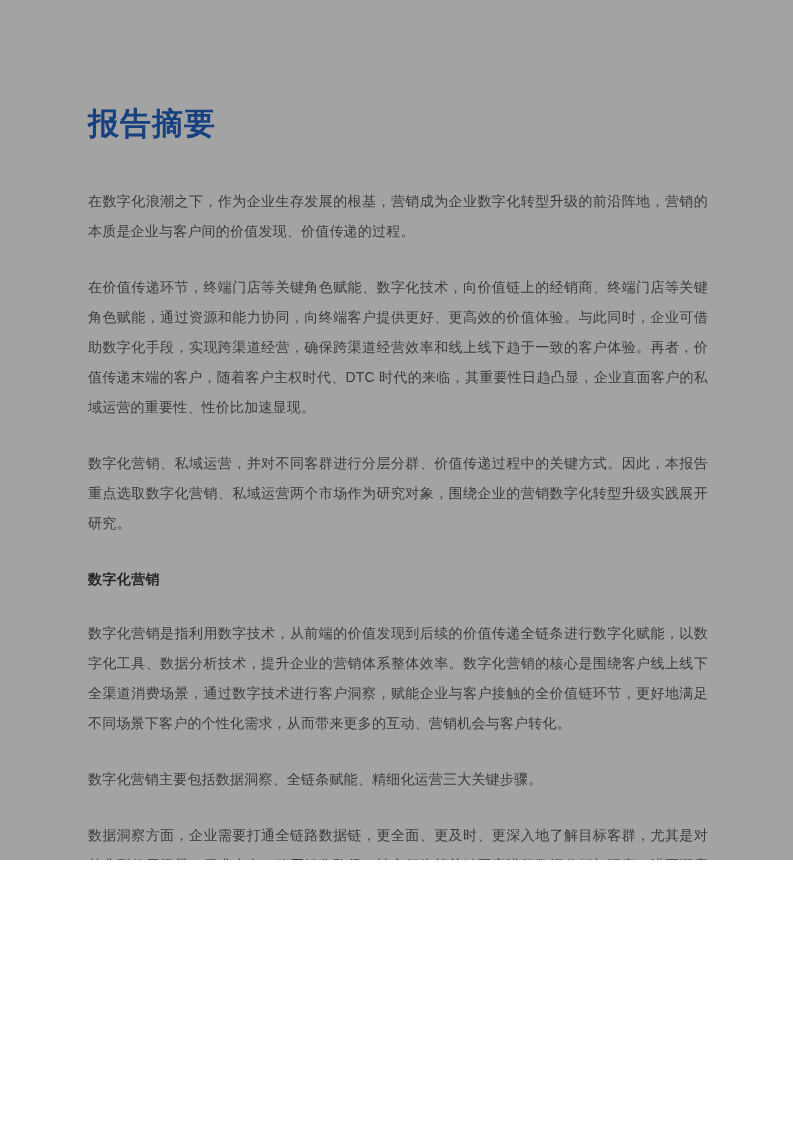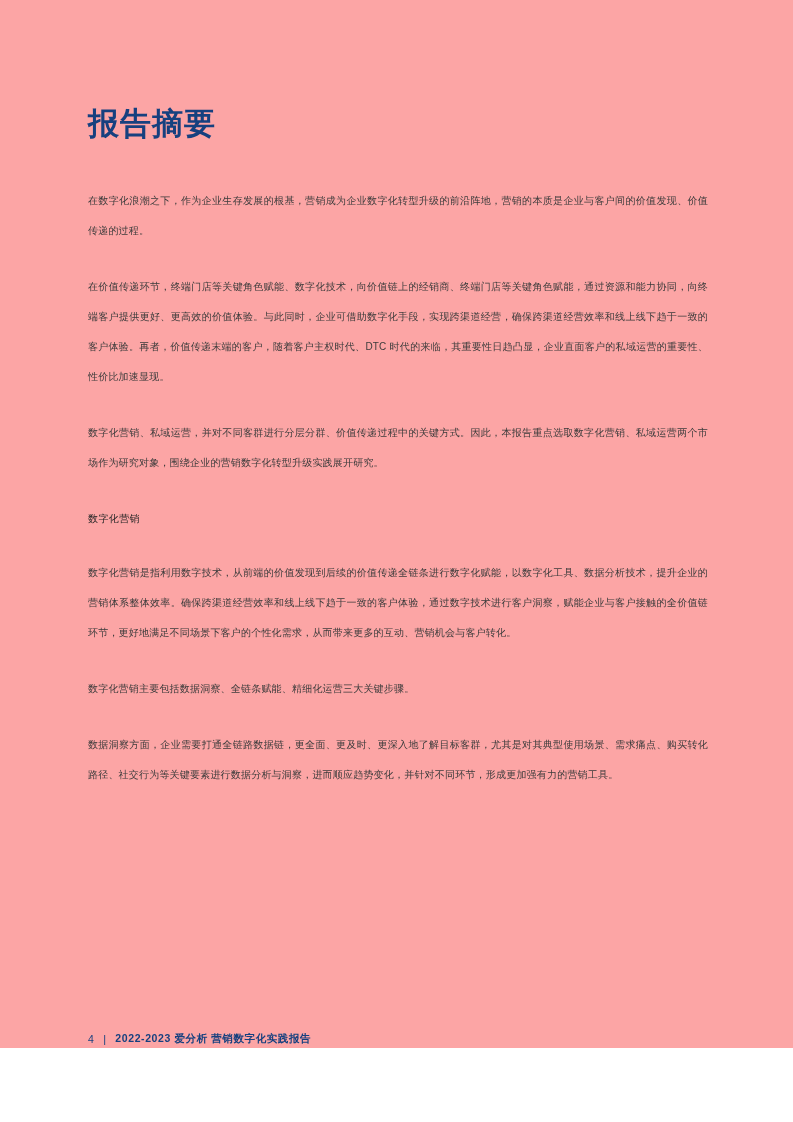--- a/index.html
+++ b/index.html
@@ -7,49 +7,49 @@
     margin: 0;
     padding: 0;
     background: #ffffff;
   }
   body {
     font-family: "Liberation Sans", "DejaVu Sans", sans-serif;
   }
   .page {
     position: relative;
     width: 793px;
-    height: 1048px;
-    background: #fca5a5;
+    height: 860px;
+    background: #a3a3a3;
     box-sizing: border-box;
     overflow: hidden;
   }
   .page-title {
     margin: 0;
     padding: 0;
     position: absolute;
     left: 88px;
     top: 104px;
     font-size: 31px;
     font-weight: 700;
     letter-spacing: 1px;
     color: #16407f;
     line-height: 1.3;
     white-space: nowrap;
   }
   .body-block {
-    font-size: 10px;
+    font-size: 14px;
     line-height: 30px;
     color: #3b3b3b;
     text-align: justify;
     text-justify: inter-ideograph;
     margin: 0 0 26px 0;
     letter-spacing: 0.2px;
   }
   .body-block.sub-heading {
-    font-weight: 400;
+    font-weight: 700;
     color: #262626;
     margin-bottom: 24px;
     margin-top: 8px;
     letter-spacing: 0.4px;
   }
   .blocks-wrap {
     position: absolute;
     left: 88px;
     top: 186px;
     width: 620px;
@@ -80,21 +80,21 @@
 
 <div class="page">
 
   <h1 class="page-title">报告摘要</h1>
 
   <div class="blocks-wrap">
       <p class="body-block">在数字化浪潮之下，作为企业生存发展的根基，营销成为企业数字化转型升级的前沿阵地，营销的本质是企业与客户间的价值发现、价值传递的过程。</p>
       <p class="body-block">在价值传递环节，终端门店等关键角色赋能、数字化技术，向价值链上的经销商、终端门店等关键角色赋能，通过资源和能力协同，向终端客户提供更好、更高效的价值体验。与此同时，企业可借助数字化手段，实现跨渠道经营，确保跨渠道经营效率和线上线下趋于一致的客户体验。再者，价值传递末端的客户，随着客户主权时代、DTC 时代的来临，其重要性日趋凸显，企业直面客户的私域运营的重要性、性价比加速显现。</p>
       <p class="body-block">数字化营销、私域运营，并对不同客群进行分层分群、价值传递过程中的关键方式。因此，本报告重点选取数字化营销、私域运营两个市场作为研究对象，围绕企业的营销数字化转型升级实践展开研究。</p>
       <p class="body-block sub-heading">数字化营销</p>
-      <p class="body-block">数字化营销是指利用数字技术，从前端的价值发现到后续的价值传递全链条进行数字化赋能，以数字化工具、数据分析技术，提升企业的营销体系整体效率。确保跨渠道经营效率和线上线下趋于一致的客户体验，通过数字技术进行客户洞察，赋能企业与客户接触的全价值链环节，更好地满足不同场景下客户的个性化需求，从而带来更多的互动、营销机会与客户转化。</p>
+      <p class="body-block">数字化营销是指利用数字技术，从前端的价值发现到后续的价值传递全链条进行数字化赋能，以数字化工具、数据分析技术，提升企业的营销体系整体效率。数字化营销的核心是围绕客户线上线下全渠道消费场景，通过数字技术进行客户洞察，赋能企业与客户接触的全价值链环节，更好地满足不同场景下客户的个性化需求，从而带来更多的互动、营销机会与客户转化。</p>
       <p class="body-block">数字化营销主要包括数据洞察、全链条赋能、精细化运营三大关键步骤。</p>
       <p class="body-block">数据洞察方面，企业需要打通全链路数据链，更全面、更及时、更深入地了解目标客群，尤其是对其典型使用场景、需求痛点、购买转化路径、社交行为等关键要素进行数据分析与洞察，进而顺应趋势变化，并针对不同环节，形成更加强有力的营销工具。</p>
     </div>
 
   <div class="footer">
     <span>4</span>
     <span class="sep">|</span>
     <span class="doc-name">2022-2023 爱分析  营销数字化实践报告</span>
   </div>
 

